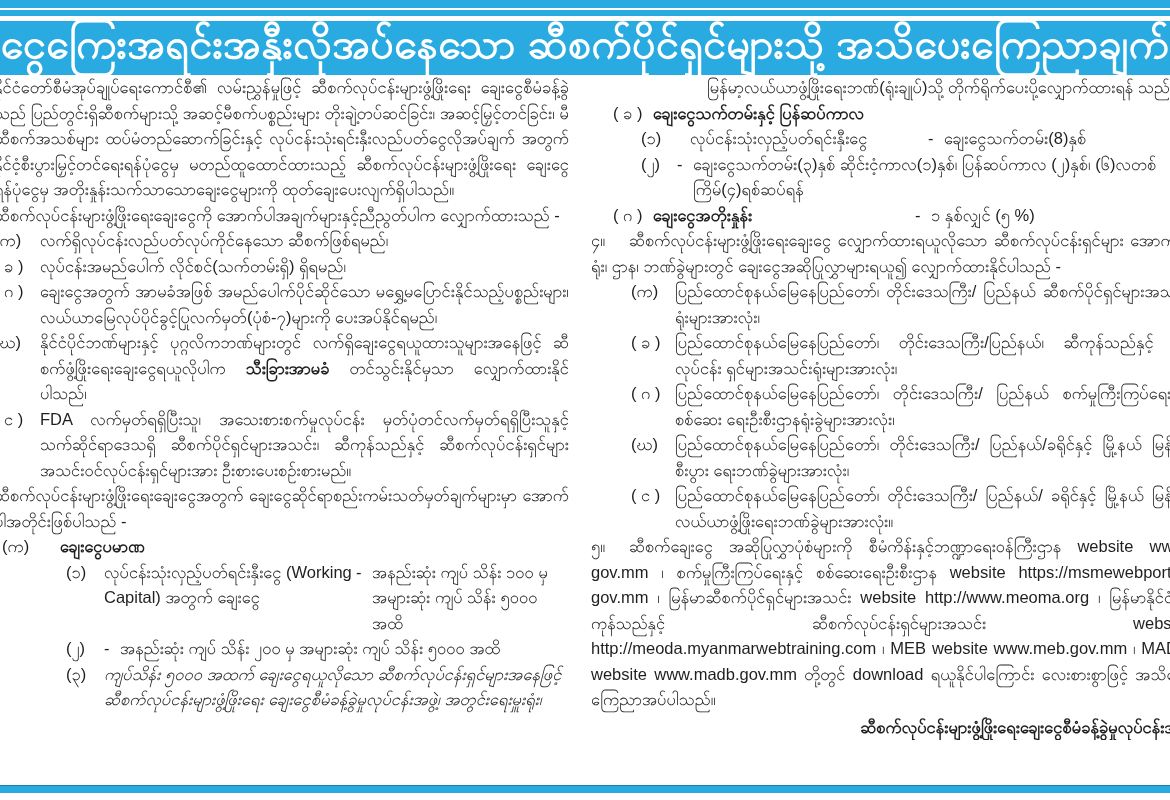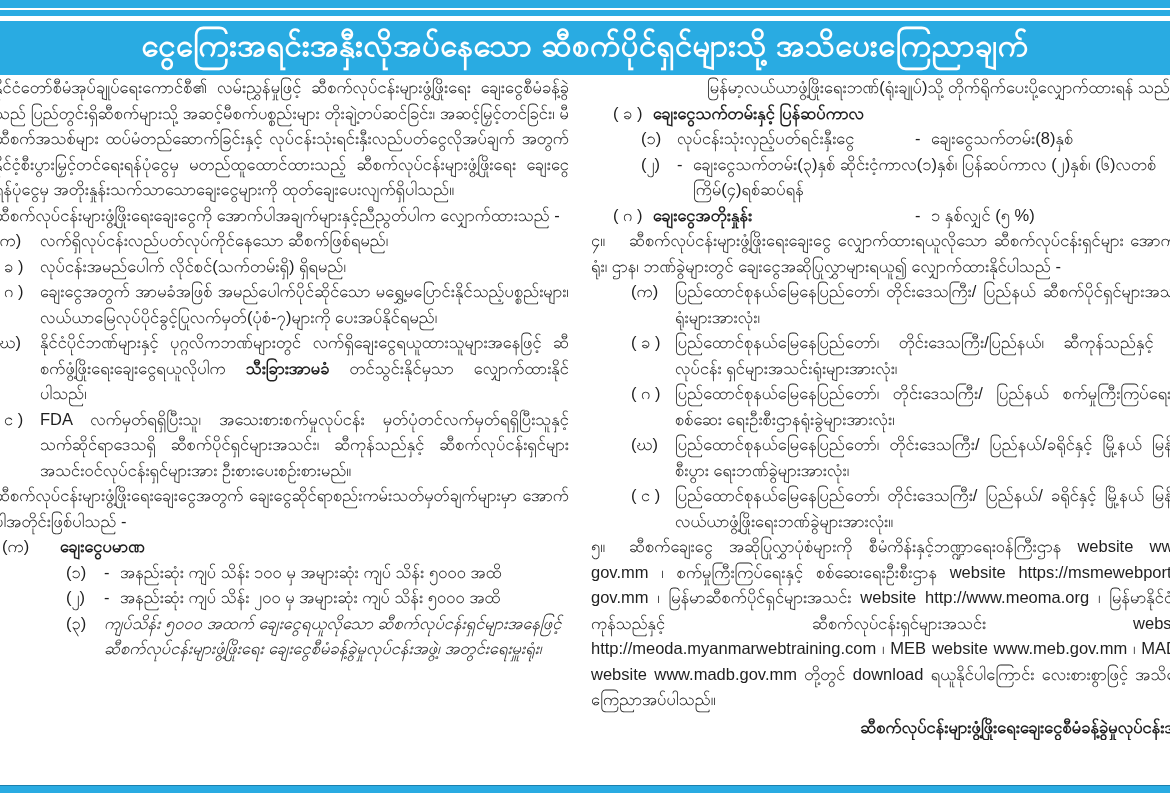--- a/index.html
+++ b/index.html
@@ -13,21 +13,21 @@
   
   .strip{width:100%;background:#29abe2;}
   .strip-1{height:8px;}
   .gap-1{height:2px;background:#fff;}
   .strip-2{height:6px;}
   .gap-2{height:5px;background:#fff;}
 
   .banner{
     height:54px;background:#29abe2;color:#ffffff;
     display:flex;align-items:center;justify-content:center;
-    font-size:31px;font-weight:bold;letter-spacing:.5px;
+    font-size:41px;font-weight:bold;letter-spacing:.5px;
     white-space:nowrap;overflow:hidden;
   }
 
   .content{
     display:flex;flex-direction:row;align-items:flex-start;
     width:1170px;height:706px;overflow:hidden;
     font-size:16.5px;line-height:25.5px;
   }
   .col{flex:0 0 auto;}
   .col-left{width:585px;margin-left:-6px;padding-right:10px;box-sizing:border-box;}
@@ -41,21 +41,21 @@
   .hang .txt{flex:1 1 auto;text-align:justify;}
 
   .sub{display:flex;align-items:flex-start;margin-left:72px;}
   .sub .lbl{flex:0 0 38px;}
   .sub .txt{flex:0 0 252px;}
   .sub .val{flex:1 1 auto;display:flex;}
   .sub .dash{flex:0 0 16px;}
 
   .r-sub{display:flex;align-items:flex-start;margin-left:50px;}
   .r-sub .lbl{flex:0 0 36px;}
-  .r-sub .txt{flex:0 0 238px;}
+  .r-sub .txt{flex:0 0 238px;margin-left:13px;}
   .r-sub .val{flex:1 1 auto;display:flex;}
   .r-sub .dash{flex:0 0 16px;}
 
   .r-head{display:flex;align-items:flex-start;margin-left:22px;}
   .r-head .lbl{flex:0 0 40px;}
   .r-head .txt{flex:1 1 auto;}
 
   .office{display:flex;align-items:flex-start;margin-left:40px;}
   .office .lbl{flex:0 0 44px;}
   .office .txt{flex:1 1 auto;text-align:justify;}
@@ -115,20 +115,21 @@
 
       <p>ဆီစက်လုပ်ငန်းများဖွံ့ဖြိုးရေးချေးငွေအတွက် ချေးငွေဆိုင်ရာစည်းကမ်းသတ်မှတ်ချက်များမှာ အောက်ပါအတိုင်းဖြစ်ပါသည် -</p>
 
       <div class="hang" style="margin-left:8px;">
         <span class="lbl" style="flex:0 0 58px;">(က)</span>
         <span class="txt bold">ချေးငွေပမာဏ</span>
       </div>
 
       <div class="sub">
         <span class="lbl">(၁)</span>
+        <span class="txt">လုပ်ငန်းသုံးလှည့်ပတ်ရင်းနှီးငွေ (Working Capital) အတွက် ချေးငွေ</span>
         <span class="val">
             <span class="dash">-</span>
             <span>အနည်းဆုံး ကျပ် သိန်း ၁၀၀ မှ အများဆုံး ကျပ် သိန်း ၅၀၀၀ အထိ</span>
           </span>
       </div>
       <div class="sub">
         <span class="lbl">(၂)</span>
         <span class="val">
             <span class="dash">-</span>
             <span>အနည်းဆုံး ကျပ် သိန်း ၂၀၀ မှ အများဆုံး ကျပ် သိန်း ၅၀၀၀ အထိ</span>

